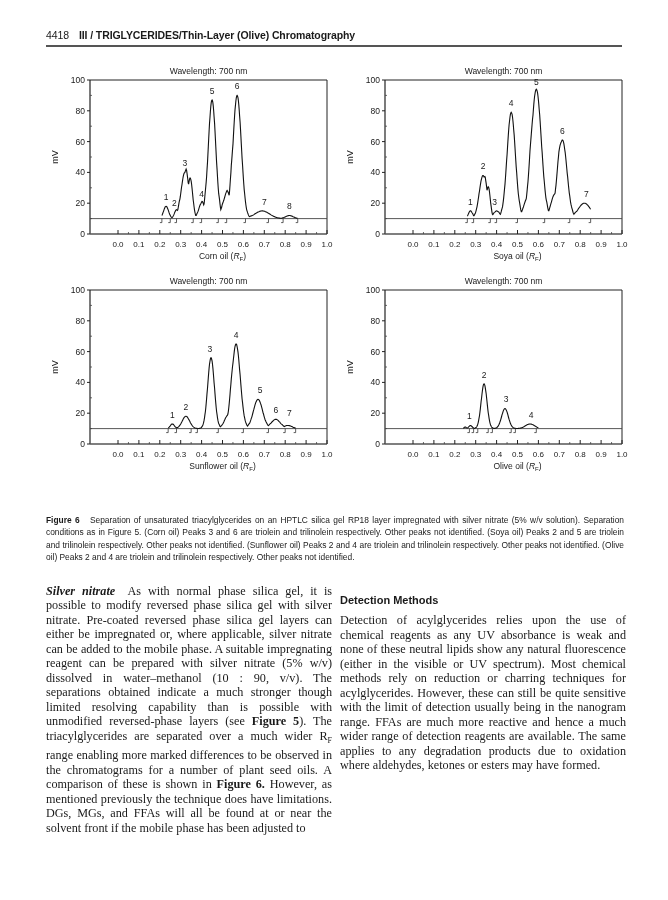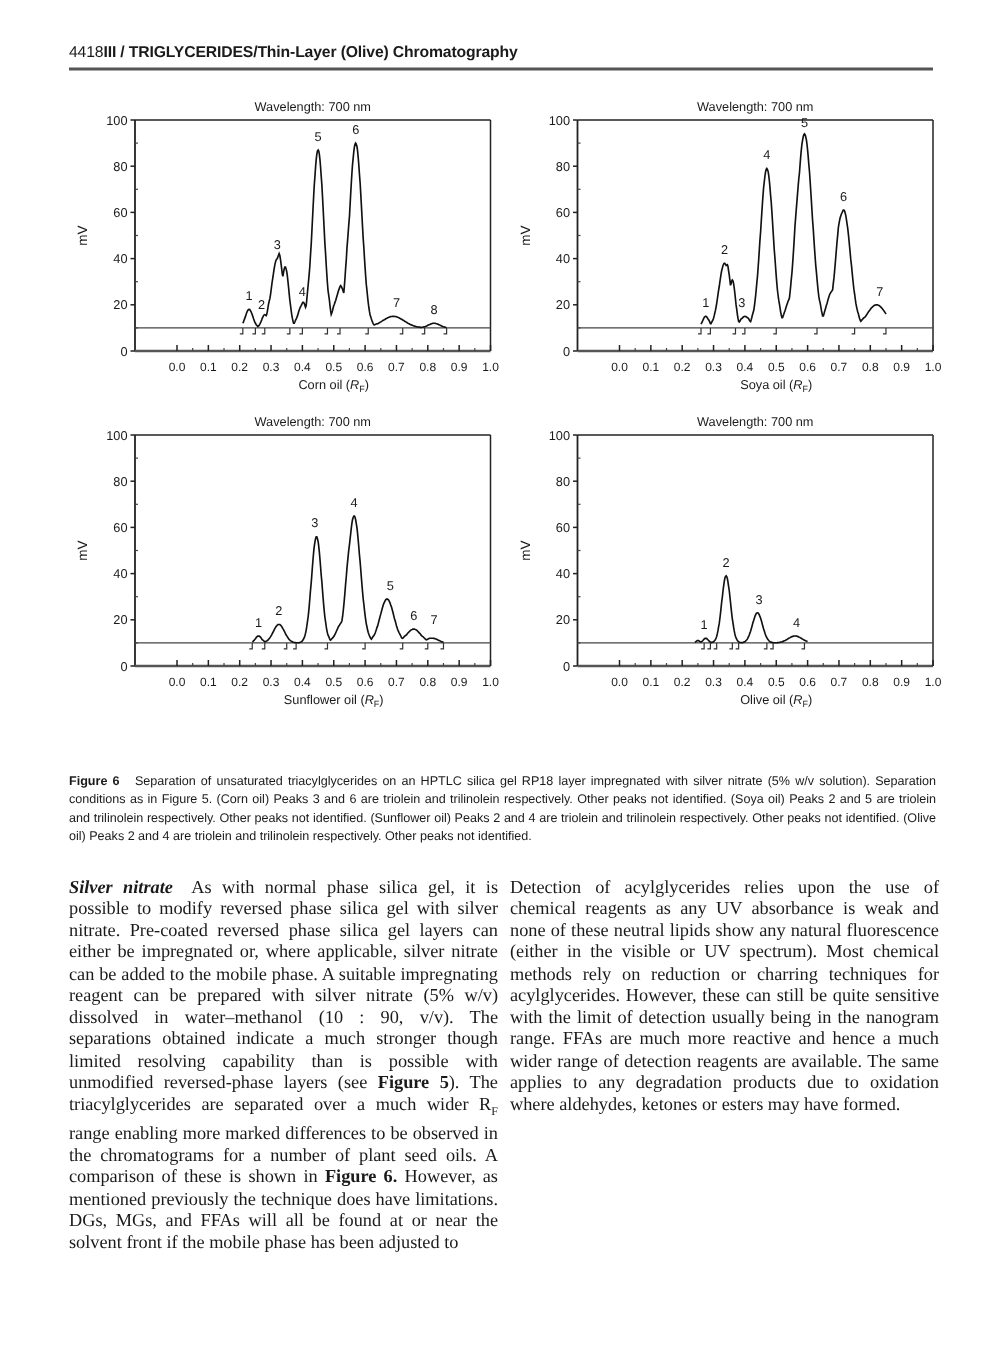--- a/index.html
+++ b/index.html
@@ -1,18 +1,18 @@
 <!DOCTYPE html>
 <html><head>
 <meta charset="utf-8">
 <style>
   html,body{margin:0;padding:0;background:#fff;}
   body{width:668px;height:900px;position:relative;overflow:hidden;color:#1a1a1a;}
   .hdr{position:absolute;left:46px;top:29px;font-family:"Liberation Sans",sans-serif;font-size:10.5px;font-weight:bold;letter-spacing:-0.1px;}
-  .hdr .pg{font-weight:normal;}
+  .hdr .pg{font-weight:normal;margin-right:10px;}
   .hdr-rule{position:absolute;left:46px;top:45px;width:576px;height:2px;background:#555;}
   svg.chart{position:absolute;overflow:visible;}
   svg.chart text{font-family:"Liberation Sans",sans-serif;fill:#1a1a1a;}
   .caption{position:absolute;left:46px;top:514px;width:578px;font-family:"Liberation Sans",sans-serif;font-size:8.4px;line-height:12.4px;text-align:justify;}
   .caption b{font-weight:bold;}
   .col{position:absolute;top:584px;width:286px;font-family:"Liberation Serif",serif;font-size:12.2px;line-height:14.45px;text-align:justify;}
   .col.left{left:46px;}
   .col.right{left:340px;}
   .col p{margin:0;}
   .runhead{font-weight:bold;margin-right:6px;font-style:italic;}
@@ -331,14 +331,15 @@
 
 <div class="caption">
   <b>Figure 6</b>&nbsp;&nbsp;&nbsp;<span>Separation of unsaturated triacylglycerides on an HPTLC silica gel RP18 layer impregnated with silver nitrate (5% w/v solution). Separation conditions as in Figure 5. (Corn oil) Peaks 3 and 6 are triolein and trilinolein respectively. Other peaks not identified. (Soya oil) Peaks 2 and 5 are triolein and trilinolein respectively. Other peaks not identified. (Sunflower oil) Peaks 2 and 4 are triolein and trilinolein respectively. Other peaks not identified. (Olive oil) Peaks 2 and 4 are triolein and trilinolein respectively. Other peaks not identified.</span>
 </div>
 
 <div class="col left">
   <p><span class="runhead">Silver nitrate</span> <span>As with normal phase silica gel, it is possible to modify reversed phase silica gel with silver nitrate. Pre-coated reversed phase silica gel layers can either be impregnated or, where applicable, silver nitrate can be added to the mobile phase. A suitable impregnating reagent can be prepared with silver nitrate (5% w/v) dissolved in water–methanol (10 : 90, v/v). The separations obtained indicate a much stronger though limited resolving capability than is possible with unmodified reversed-phase layers (see </span><b>Figure 5</b><span>). The triacylglycerides are separated over a much wider R</span><sub style="font-size:8px">F</sub><span> range enabling more marked differences to be observed in the chromatograms for a number of plant seed oils. A comparison of these is shown in </span><b>Figure 6.</b><span> However, as mentioned previously the technique does have limitations. DGs, MGs, and FFAs will all be found at or near the solvent front if the mobile phase has been adjusted to</span></p>
 </div>
 
 <div class="col right">
+  <div class="sechead">Detection Methods</div>
   <p>Detection of acylglycerides relies upon the use of chemical reagents as any UV absorbance is weak and none of these neutral lipids show any natural fluorescence (either in the visible or UV spectrum). Most chemical methods rely on reduction or charring techniques for acylglycerides. However, these can still be quite sensitive with the limit of detection usually being in the nanogram range. FFAs are much more reactive and hence a much wider range of detection reagents are available. The same applies to any degradation products due to oxidation where aldehydes, ketones or esters may have formed.</p>
 </div>
 
 </body></html>

